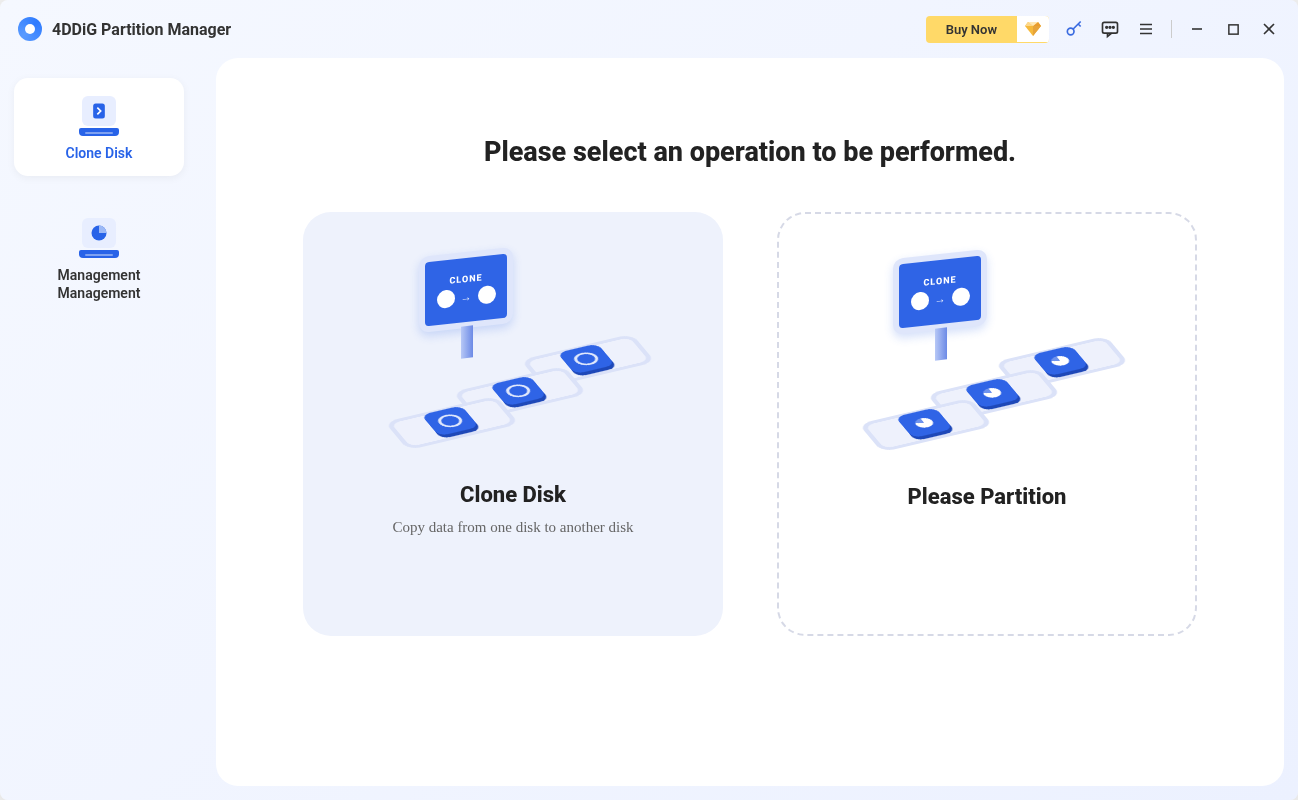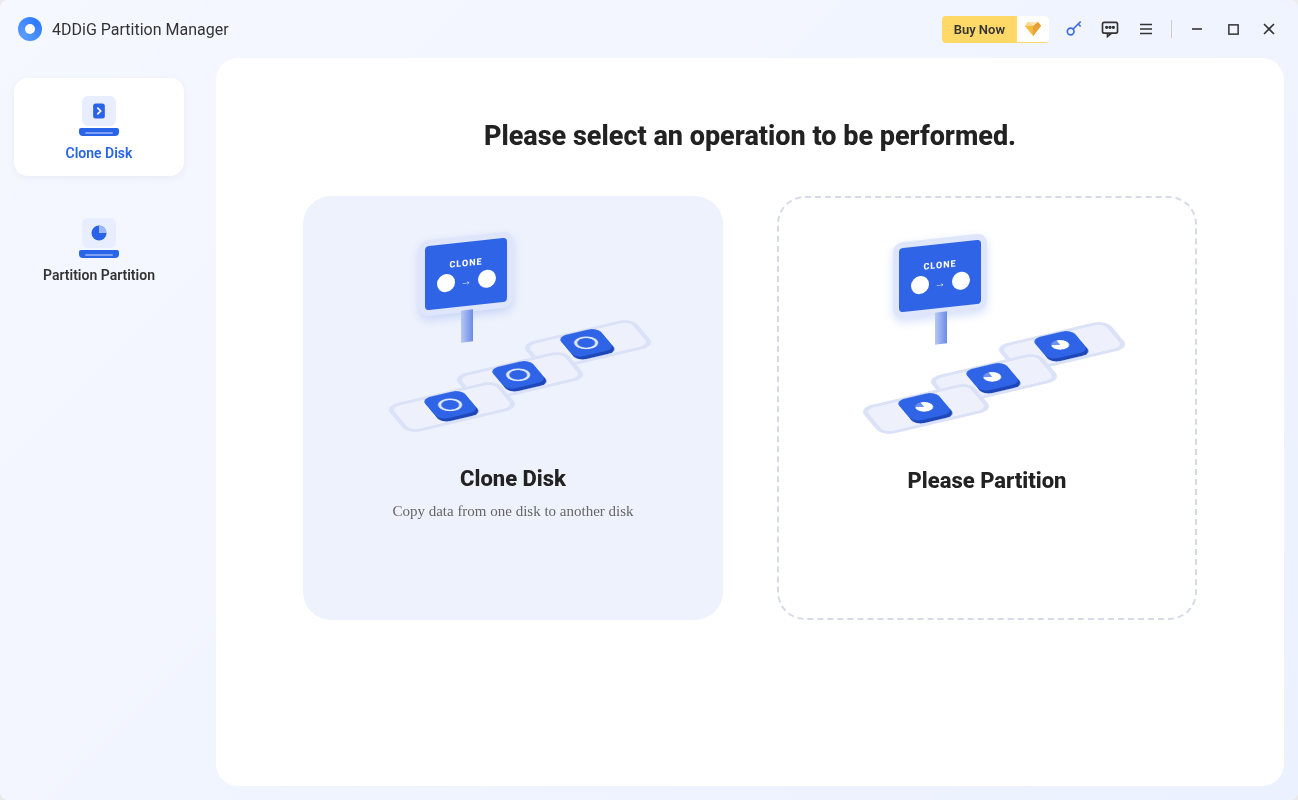--- a/index.html
+++ b/index.html
@@ -16,29 +16,29 @@
   display: flex; align-items: center; justify-content: space-between;
   padding: 0 18px;
 }
 .title-left { display: flex; align-items: center; gap: 10px; }
 .app-logo {
   width: 24px; height: 24px; border-radius: 50%;
   background: conic-gradient(from 45deg, #2e7bff, #5a9bff, #2e7bff);
   display: flex; align-items: center; justify-content: center;
 }
 .app-logo::after { content:""; width: 10px; height: 10px; border-radius: 50%; background: #fff; }
-.app-title { font-size: 16px; font-weight: 400; color: #333; }
+.app-title { font-size: 16px; font-weight: 700; color: #333; }
 .title-right { display: flex; align-items: center; gap: 14px; }
 .buy-now {
   background: #ffd968; border-radius: 4px;
   display: flex; align-items: center;
   font-size: 13px; font-weight: 600; color: #333;
   cursor: pointer; overflow: hidden;
 }
-.buy-now-text { padding: 6px 12px; }
+.buy-now-text { padding: 6px 20px; }
 .buy-now-gem {
   background: #fff; padding: 6px 8px; display: flex; align-items: center;
 }
 .icon-btn {
   width: 22px; height: 22px; display: flex; align-items: center; justify-content: center;
   cursor: pointer; color: #444;
 }
 .sep { width: 1px; height: 18px; background: #ccc; }
 .body { flex: 1; display: flex; gap: 32px; padding: 0 14px 14px 14px; min-height: 0; }
 .sidebar {
@@ -58,21 +58,21 @@
   display: flex; align-items: center; justify-content: center;
 }
 .side-icon-base { width: 40px; height: 8px; border-radius: 2px 2px 4px 4px; background: #2863e8; margin-top: 2px; position: relative; }
 .side-icon-base::after { content:""; position:absolute; left:6px; right:6px; bottom:2px; height:2px; background: rgba(255,255,255,0.4); border-radius:1px; }
 .side-label { font-size: 14px; font-weight: 600; color: #333; line-height: 1.3; }
 .side-item.active .side-label { color: #2863e8; }
 .main {
   flex: 1; background: #fff; border-radius: 22px; padding: 30px; display: flex; flex-direction: column;
 }
 .main-heading {
-  font-size: 27px; font-weight: 800; color: #222; text-align: center; margin-top: 32px; margin-bottom: 44px;
+  font-size: 27px; font-weight: 800; color: #222; text-align: center; margin-top: 48px; margin-bottom: 44px;
 }
 .card-row { display: flex; gap: 54px; justify-content: center; }
 .card {
   width: 420px; height: 424px; border-radius: 28px;
   display: flex; flex-direction: column; align-items: center; padding: 32px 28px;
   cursor: pointer;
 }
 .card.selected { background: #eef2fc; }
 .card.dashed { border: 2px dashed #d6d9e6; background: #fff; }
 .card-illus { width: 260px; height: 220px; position: relative; margin-bottom: 18px; }
@@ -197,21 +197,21 @@
       <div class="side-item">
         <div class="side-icon-wrap">
           <div class="side-icon-top">
               <svg width="20" height="20" viewBox="0 0 24 24">
                 <circle cx="12" cy="12" r="9" fill="#2863e8"></circle>
                 <path d="M12 3 A9 9 0 0 1 21 12 L12 12 Z" fill="#9db9f6"></path>
               </svg>
             </div>
           <div class="side-icon-base"></div>
         </div>
-        <div class="side-label">Partition Partition</div>
+        <div class="side-label">Management Management</div>
       </div>
 
     </div>
 
     <div class="main">
       <div class="main-heading">Please select an operation to be performed.</div>
 
       <div class="card-row">
 
         <div class="card selected">

